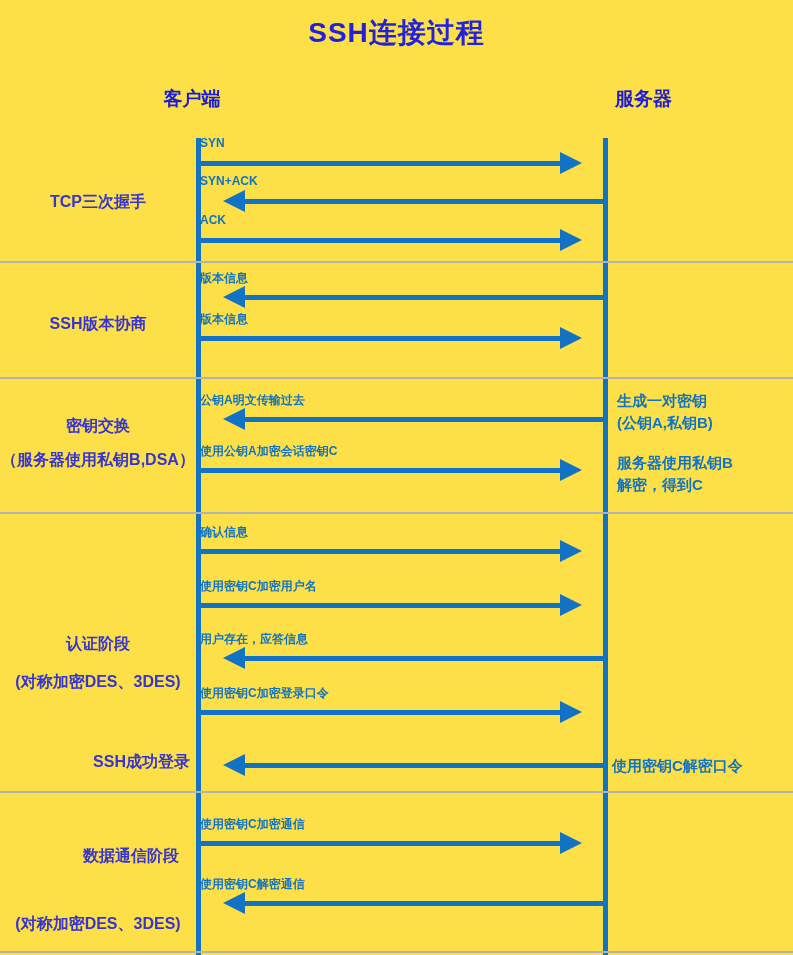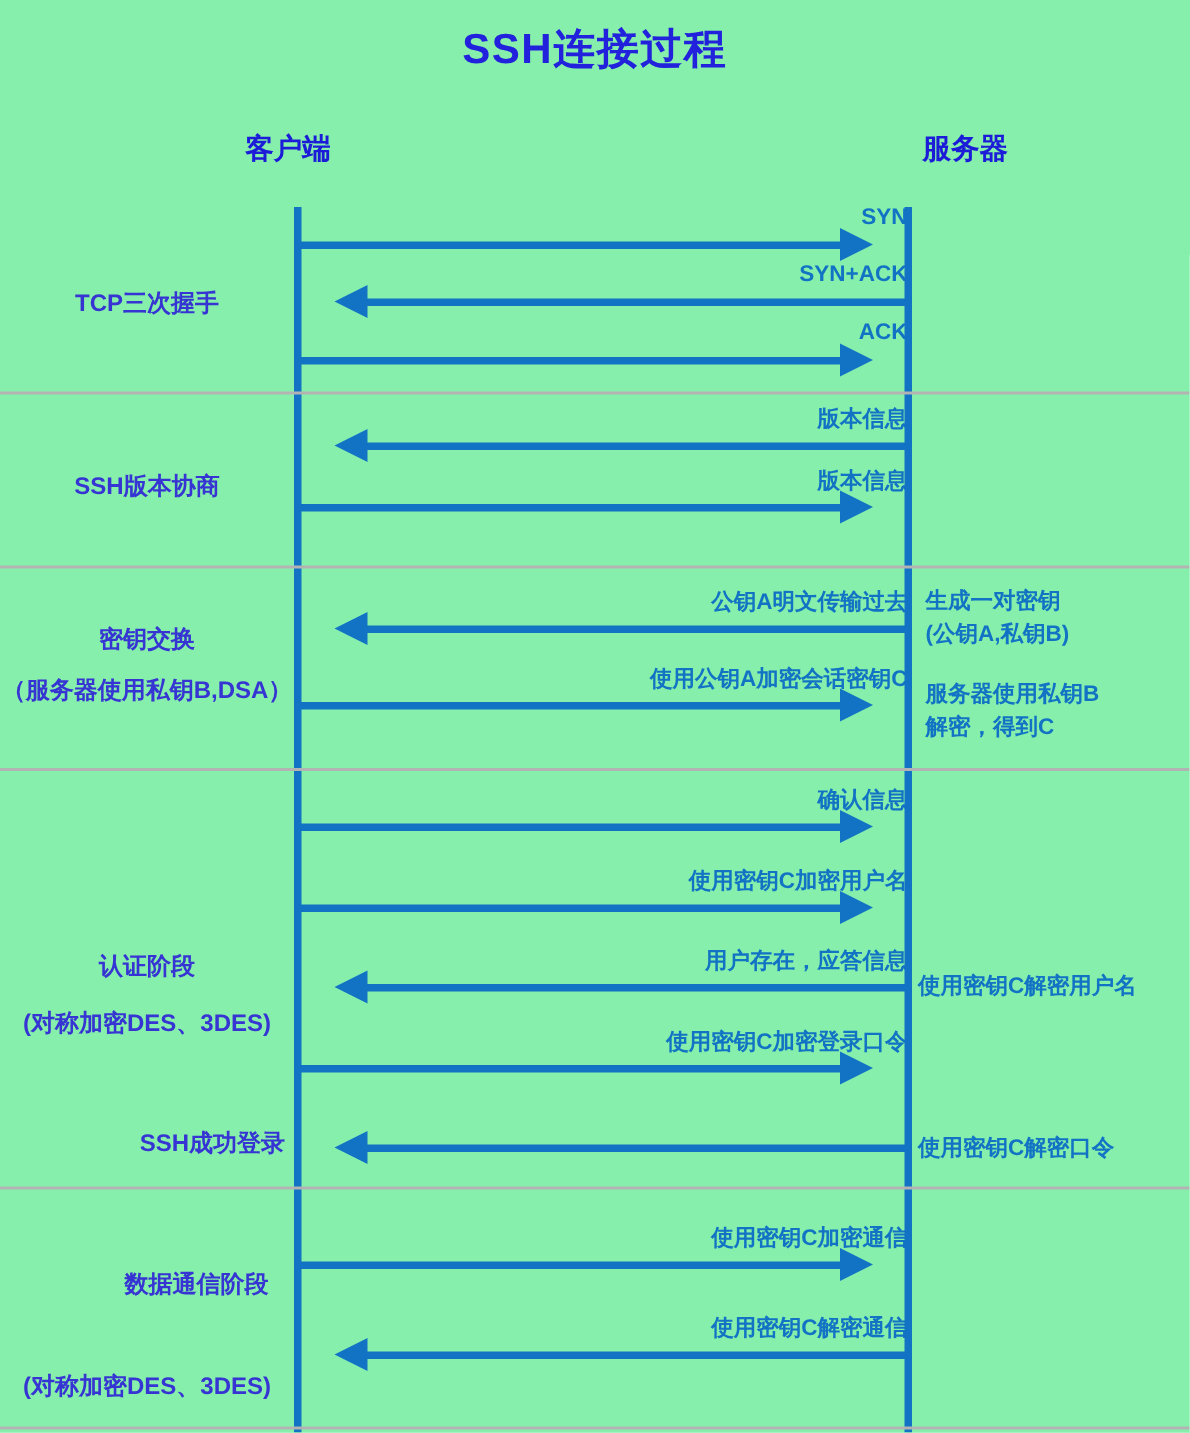--- a/index.html
+++ b/index.html
@@ -1,18 +1,18 @@
 <!DOCTYPE html>
 <html><head>
 <meta charset="utf-8">
 <style>
   :root { --arrow:#1273c4; --seclbl:#3634d2; --hdr:#1b1bd8; --ttl:#2222dd; --div:#b3b3b3; }
   * { margin:0; padding:0; box-sizing:border-box; }
   body { background:#fff; }
-  .canvas { position:relative; width:793px; height:955px; background:#86efac; overflow:hidden;
+  .canvas { position:relative; width:793px; height:955px; background:#fde047; overflow:hidden;
             font-family:"Liberation Sans", sans-serif; }
   .title { position:absolute; top:14px; left:0; width:793px; text-align:center;
            font-size:28px; font-weight:bold; color:var(--ttl); letter-spacing:1px; }
   .col-header { position:absolute; top:86px; width:120px; text-align:center;
                 font-weight:bold; font-size:19px; color:var(--hdr); }
   .lifeline { position:absolute; top:138px; width:5px; height:817px; background:var(--arrow); }
   .divider { position:absolute; left:0; width:793px; height:2px; background:var(--div); }
   .sec-label { position:absolute; left:0; width:196px; text-align:center;
                font-weight:bold; font-size:16px; color:var(--seclbl); }
   .sec-sublabel { font-size:16px; }
@@ -20,22 +20,22 @@
   .arrow { position:absolute; height:22px; width:382px; }
   .arrow.right { left:200px; }
   .arrow.left  { left:223px; }
   .shaft { position:absolute; top:9px; height:5px; background:var(--arrow); }
   .arrow.right .shaft { left:0; right:20px; }
   .arrow.left  .shaft { left:20px; right:0; }
   .head { position:absolute; top:0; width:0; height:0;
           border-top:11px solid transparent; border-bottom:11px solid transparent; }
   .arrow.right .head { right:0; border-left:22px solid var(--arrow); }
   .arrow.left  .head { left:0;  border-right:22px solid var(--arrow); }
-  .arrow-label { position:absolute; left:200px; width:405px; text-align:right;
-                 font-weight:bold; font-size:15px; color:var(--arrow); height:20px; }
+  .arrow-label { position:absolute; left:200px; width:405px; text-align:left;
+                 font-weight:bold; font-size:12px; color:var(--arrow); height:20px; }
   .note { position:absolute; font-weight:bold; font-size:15px; color:var(--arrow);
           white-space:pre-line; line-height:22px; }
 </style>
 </head>
 <body>
 
 <div class="canvas">
 
   <div class="title">SSH连接过程</div>
   <div class="col-header" style="left:132px;">客户端</div>
@@ -129,21 +129,20 @@
   <div class="arrow right" style="top:701px;">
     <div class="shaft"></div>
     <div class="head"></div>
   </div>
 
   <div class="arrow left" style="top:754px;">
     <div class="shaft"></div>
     <div class="head"></div>
   </div>
 
-  <div class="note" style="left:612px; top:647px;">使用密钥C解密用户名</div>
   <div class="note" style="left:612px; top:755px;">使用密钥C解密口令</div>
 
   <div class="arrow-label" style="top:816px;">使用密钥C加密通信</div>
   <div class="arrow right" style="top:832px;">
     <div class="shaft"></div>
     <div class="head"></div>
   </div>
 
   <div class="arrow-label" style="top:876px;">使用密钥C解密通信</div>
   <div class="arrow left" style="top:892px;">

